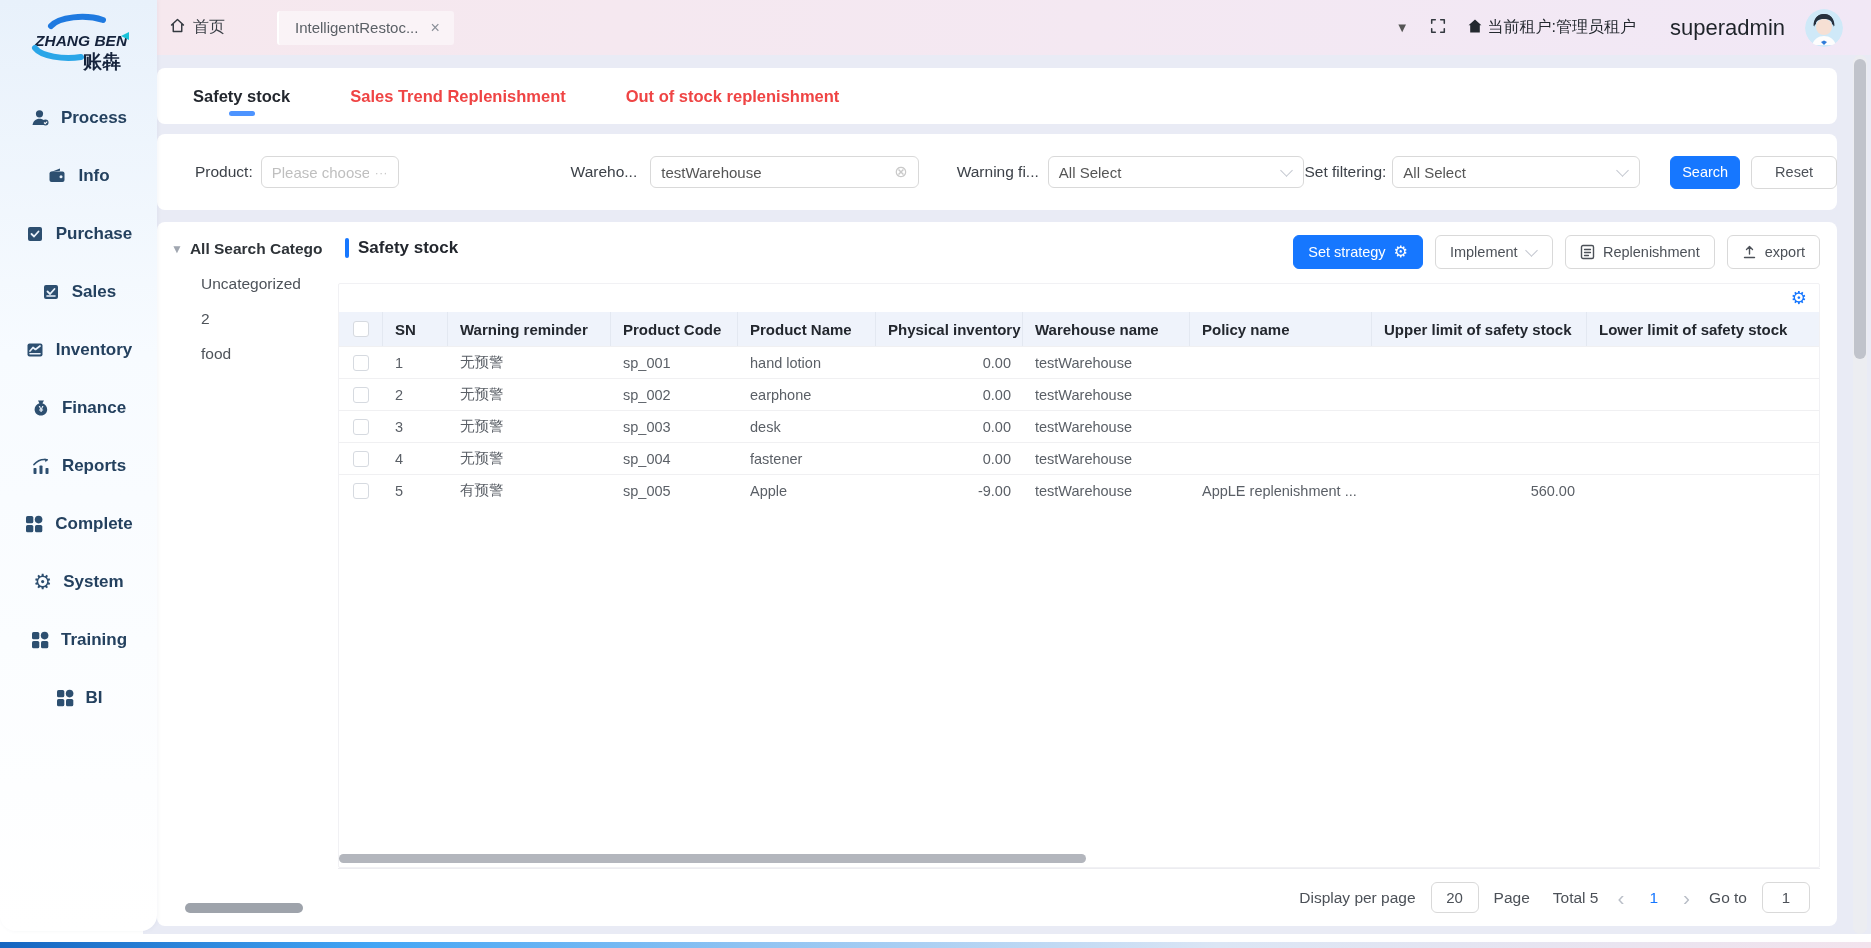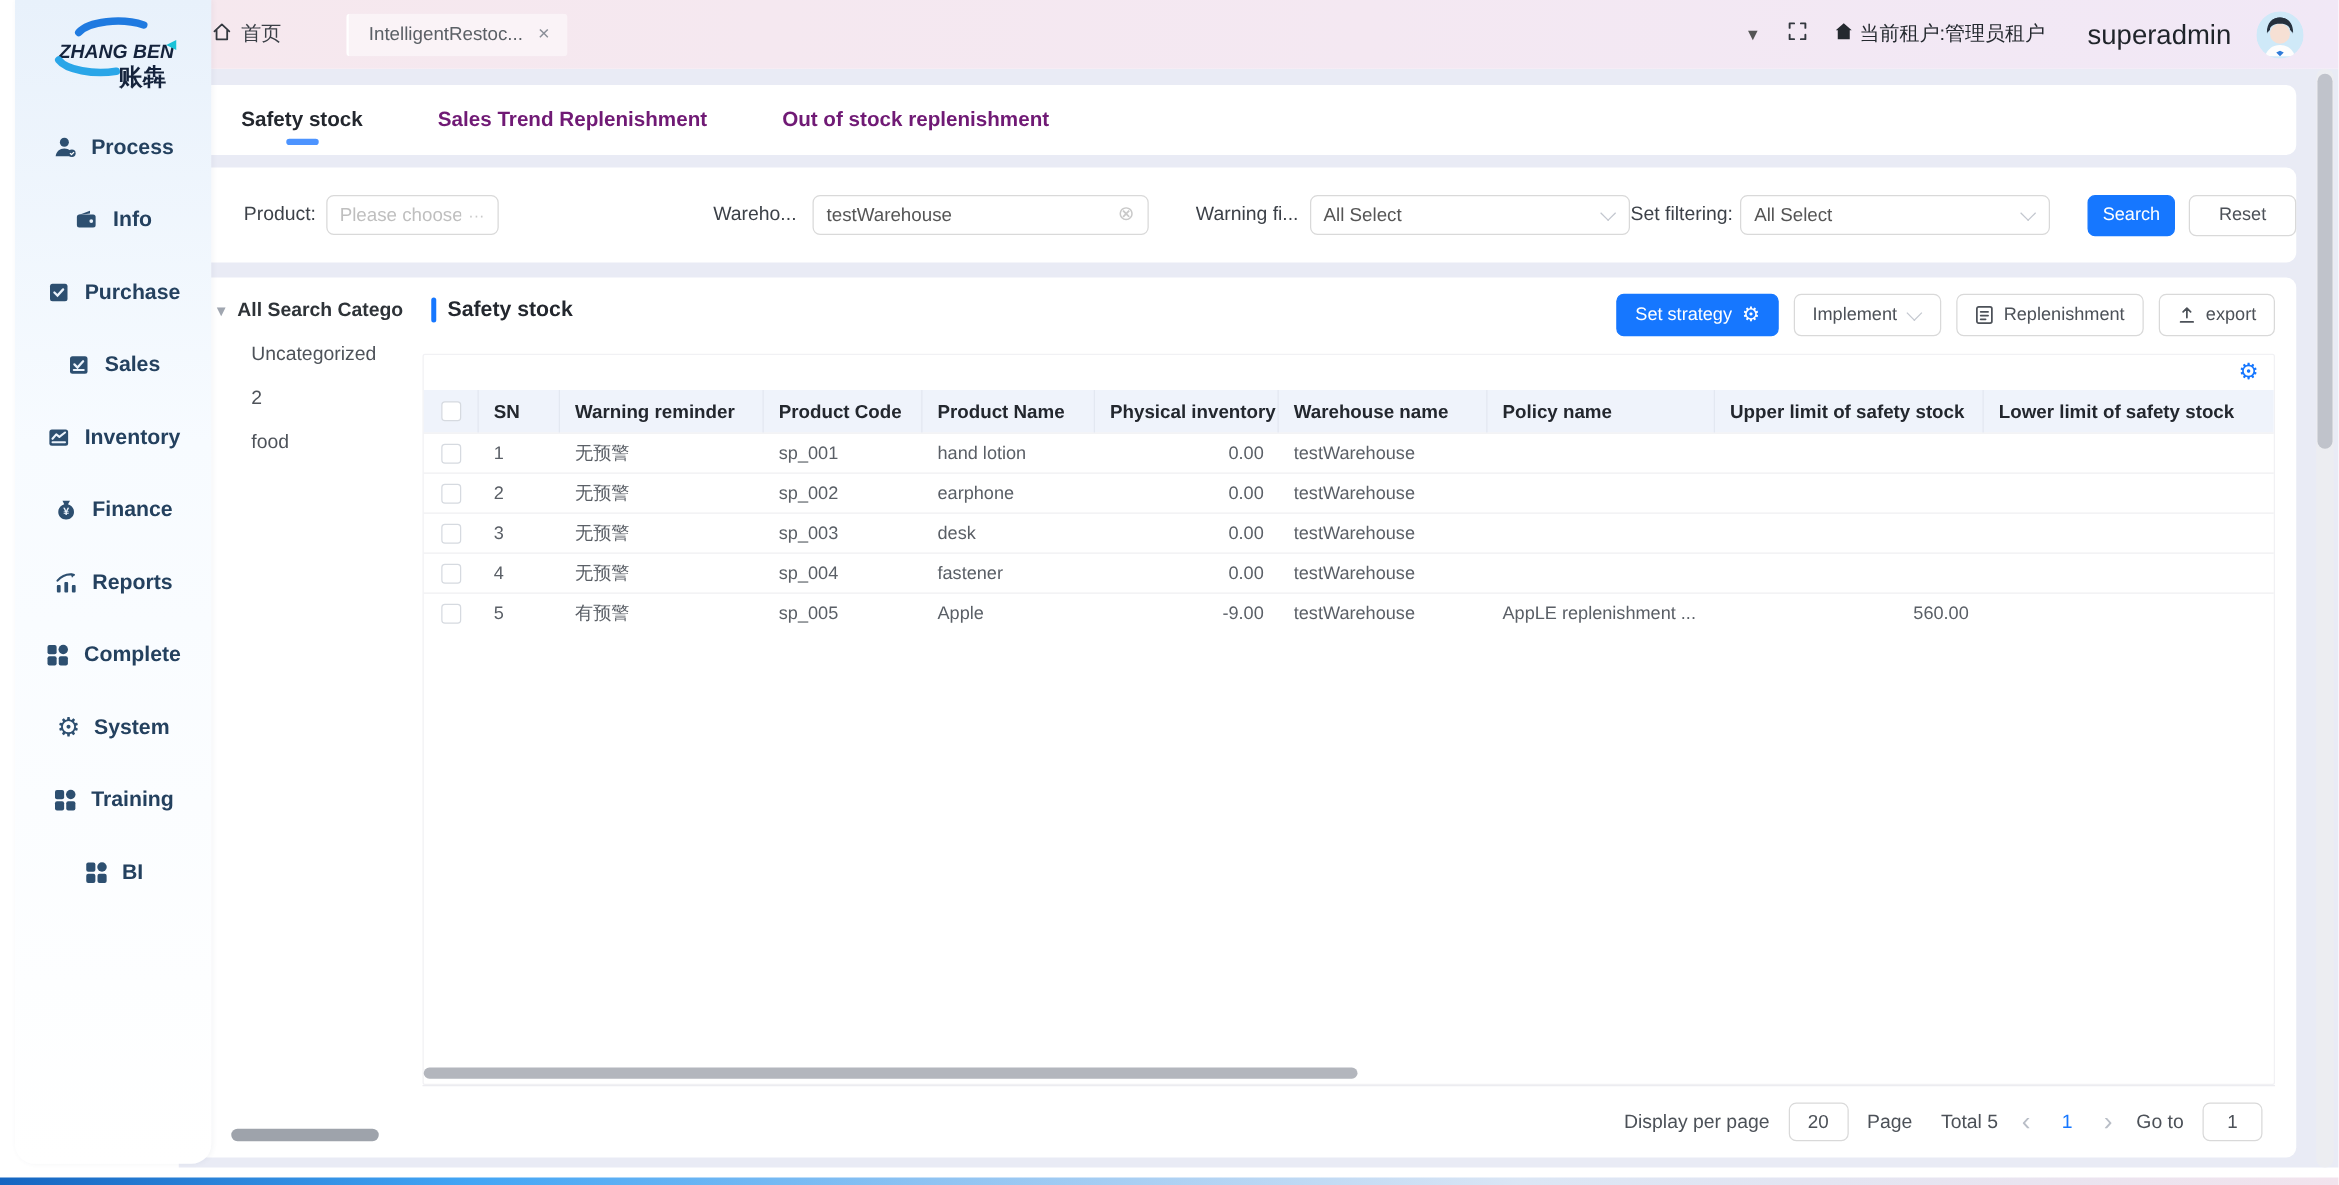--- a/index.html
+++ b/index.html
@@ -23,21 +23,21 @@
   }
   .tb-tab .close { font-size:16px; color:#8a8f98; line-height:1; }
   .tb-right { margin-left:auto; display:flex; align-items:center; gap:20px; padding-right:28px; }
   .tb-caret { font-size:13px; color:#555; }
   .tenant { display:flex; align-items:center; gap:5px; font-size:16px; color:#24292f; }
   .tb-user { font-size:22px; color:#1f242a; margin-left:14px; }
   .avatar { width:38px; height:38px; border-radius:50%; overflow:hidden; flex:0 0 auto; }
 
   
   .sidebar {
-    position:absolute; left:12px; top:0; width:157px; height:931px;
+    position:absolute; left:0; top:0; width:157px; height:931px;
     background:linear-gradient(180deg,#e8f1fb 0%,#f7fbff 38%,#ffffff 100%);
     border-radius:0 0 16px 16px; box-shadow:1px 0 4px rgba(60,80,120,.06);
     z-index:3;
   }
   .logo { padding-top:12px; text-align:center; }
   .logo svg { display:block; margin:0 auto; }
   .menu { margin-top:30px; }
   .menu-item {
     height:58px; display:flex; align-items:flex-start; justify-content:center; gap:11px;
     color:#24415f; font-size:17px; font-weight:bold; cursor:pointer;
@@ -52,21 +52,21 @@
     background:linear-gradient(90deg,#1565c0 0%,#42a5f5 20%,#8fc3f2 40%,#dbe6f5 65%,#f2e3ed 100%); }
 
   
   .vscroll-track { position:absolute; right:4px; top:55px; width:14px; height:879px; background:#ecedf1; border-radius:7px; }
   .vscroll-thumb { position:absolute; left:1px; top:4px; width:12px; height:300px; background:#c0c3cb; border-radius:6px; }
 
   .card { position:absolute; background:#fff; border-radius:8px; }
 
   
   .tabs-card { left:157px; top:68px; width:1680px; height:56px; display:flex; align-items:center; gap:60px; padding-left:36px; }
-  .ptab { position:relative; font-size:16.5px; font-weight:bold; color:#701a75; cursor:pointer; padding:16px 0; }
+  .ptab { position:relative; font-size:16.5px; font-weight:bold; color:#ef4444; cursor:pointer; padding:16px 0; }
   .ptab.active { color:#23272e; }
   .ptab.active .underline {
     position:absolute; left:50%; transform:translateX(-50%); bottom:6px;
     width:26px; height:5px; border-radius:3px; background:#4d94ff;
   }
 
   
   .filter-card { left:157px; top:134px; width:1680px; height:76px; display:flex; align-items:center; padding-left:38px; font-size:15.5px; color:#3c4148; }
   .f-label { white-space:nowrap; }
   .f-input, .f-select {

